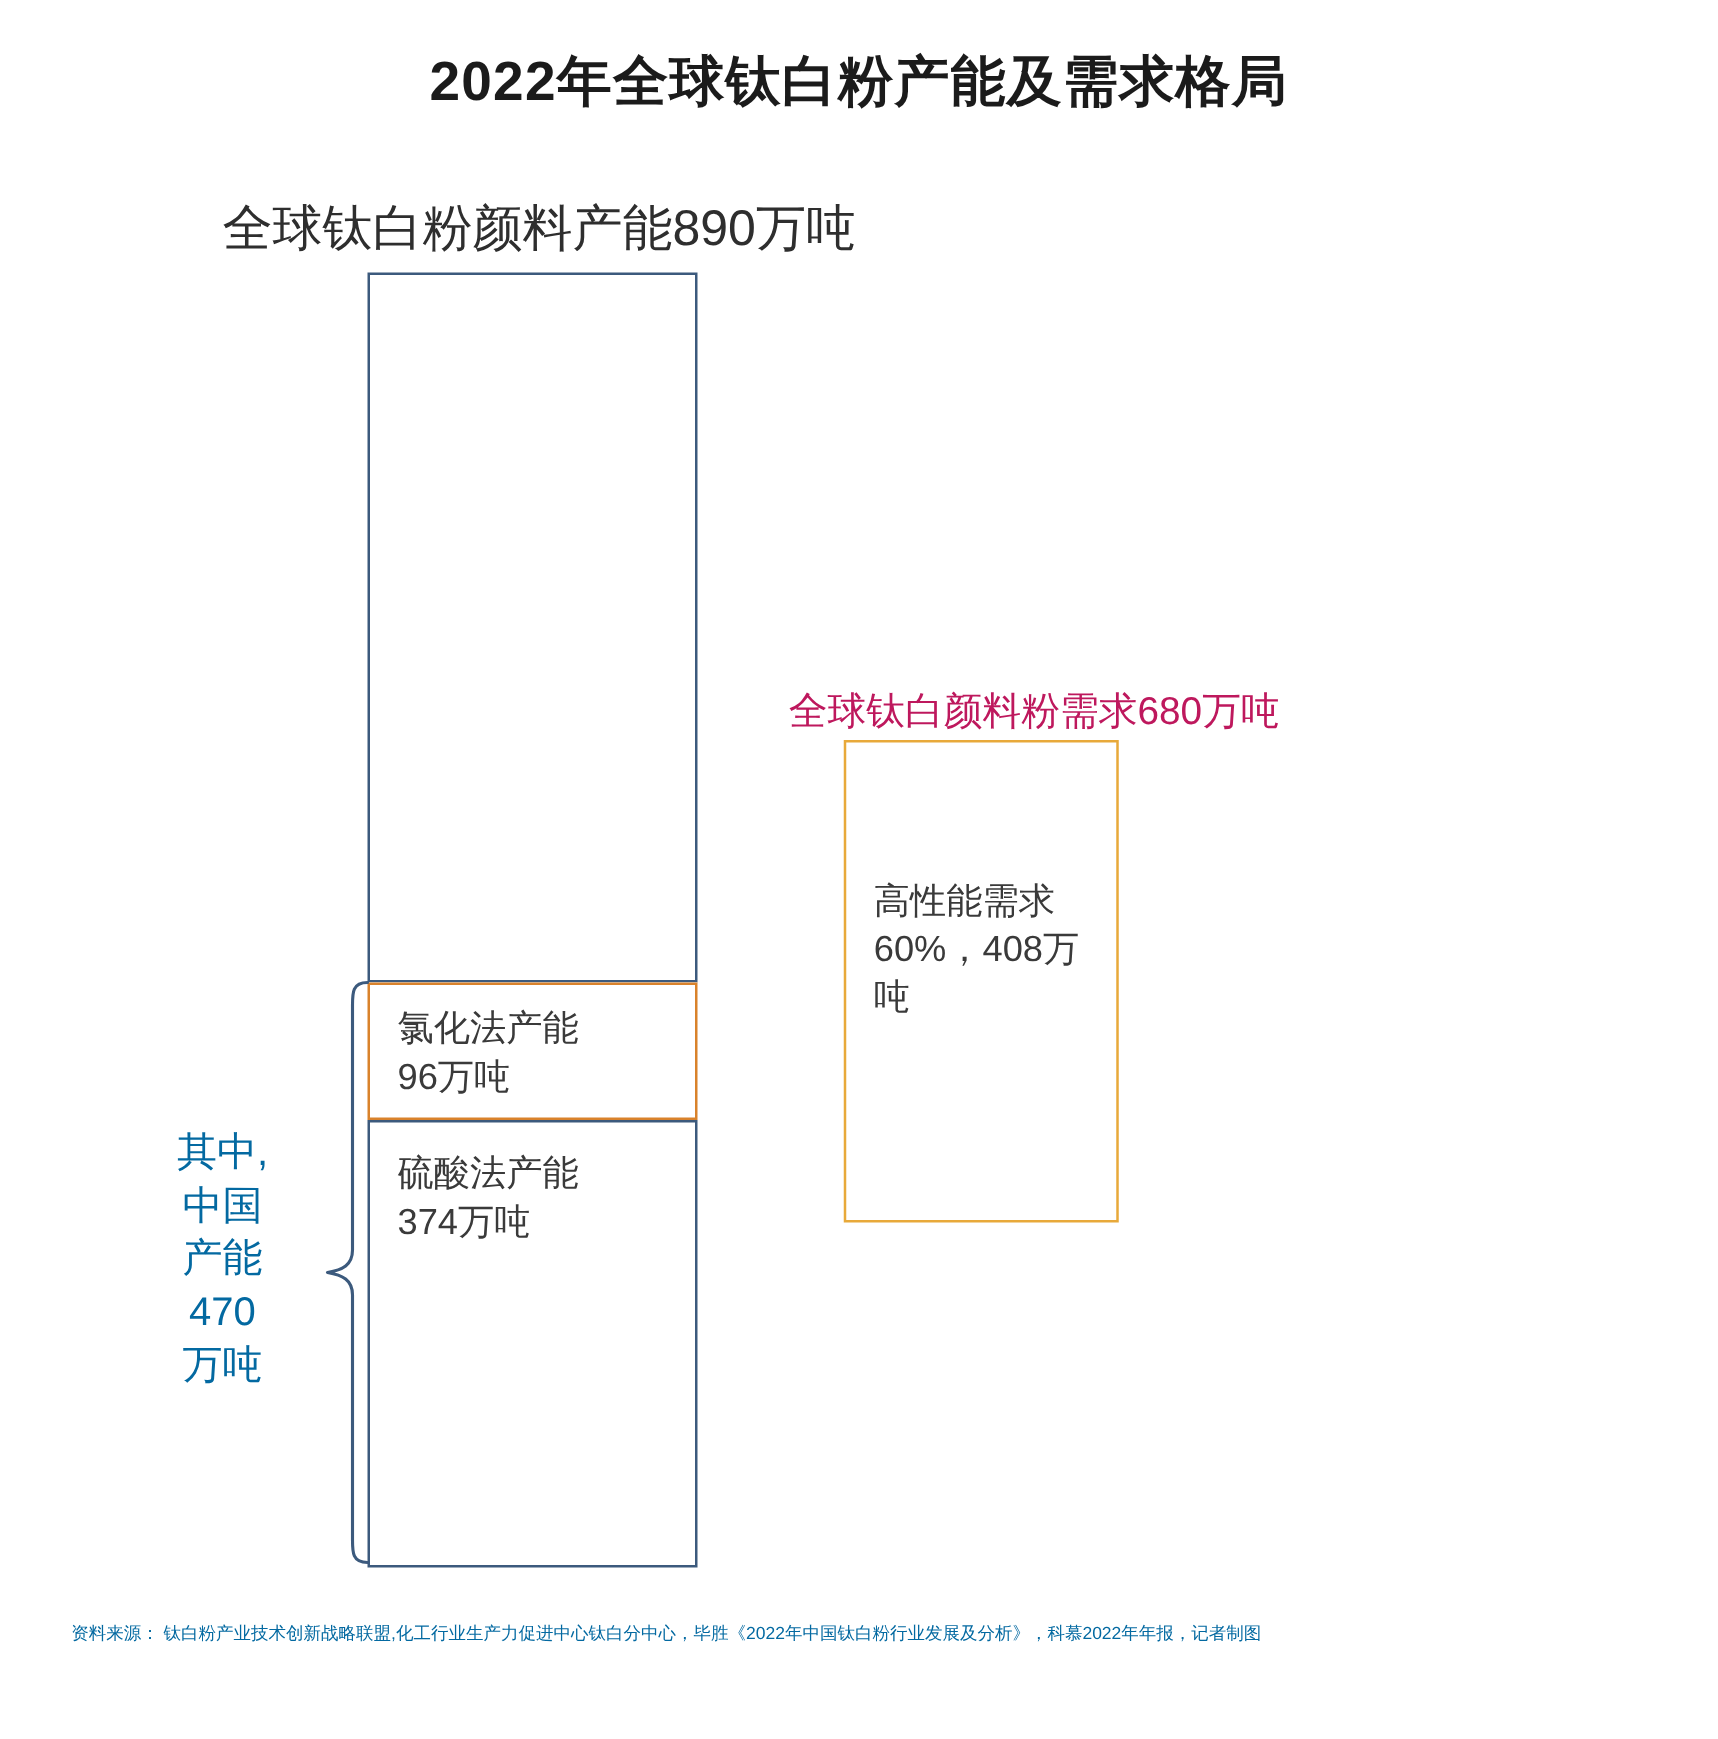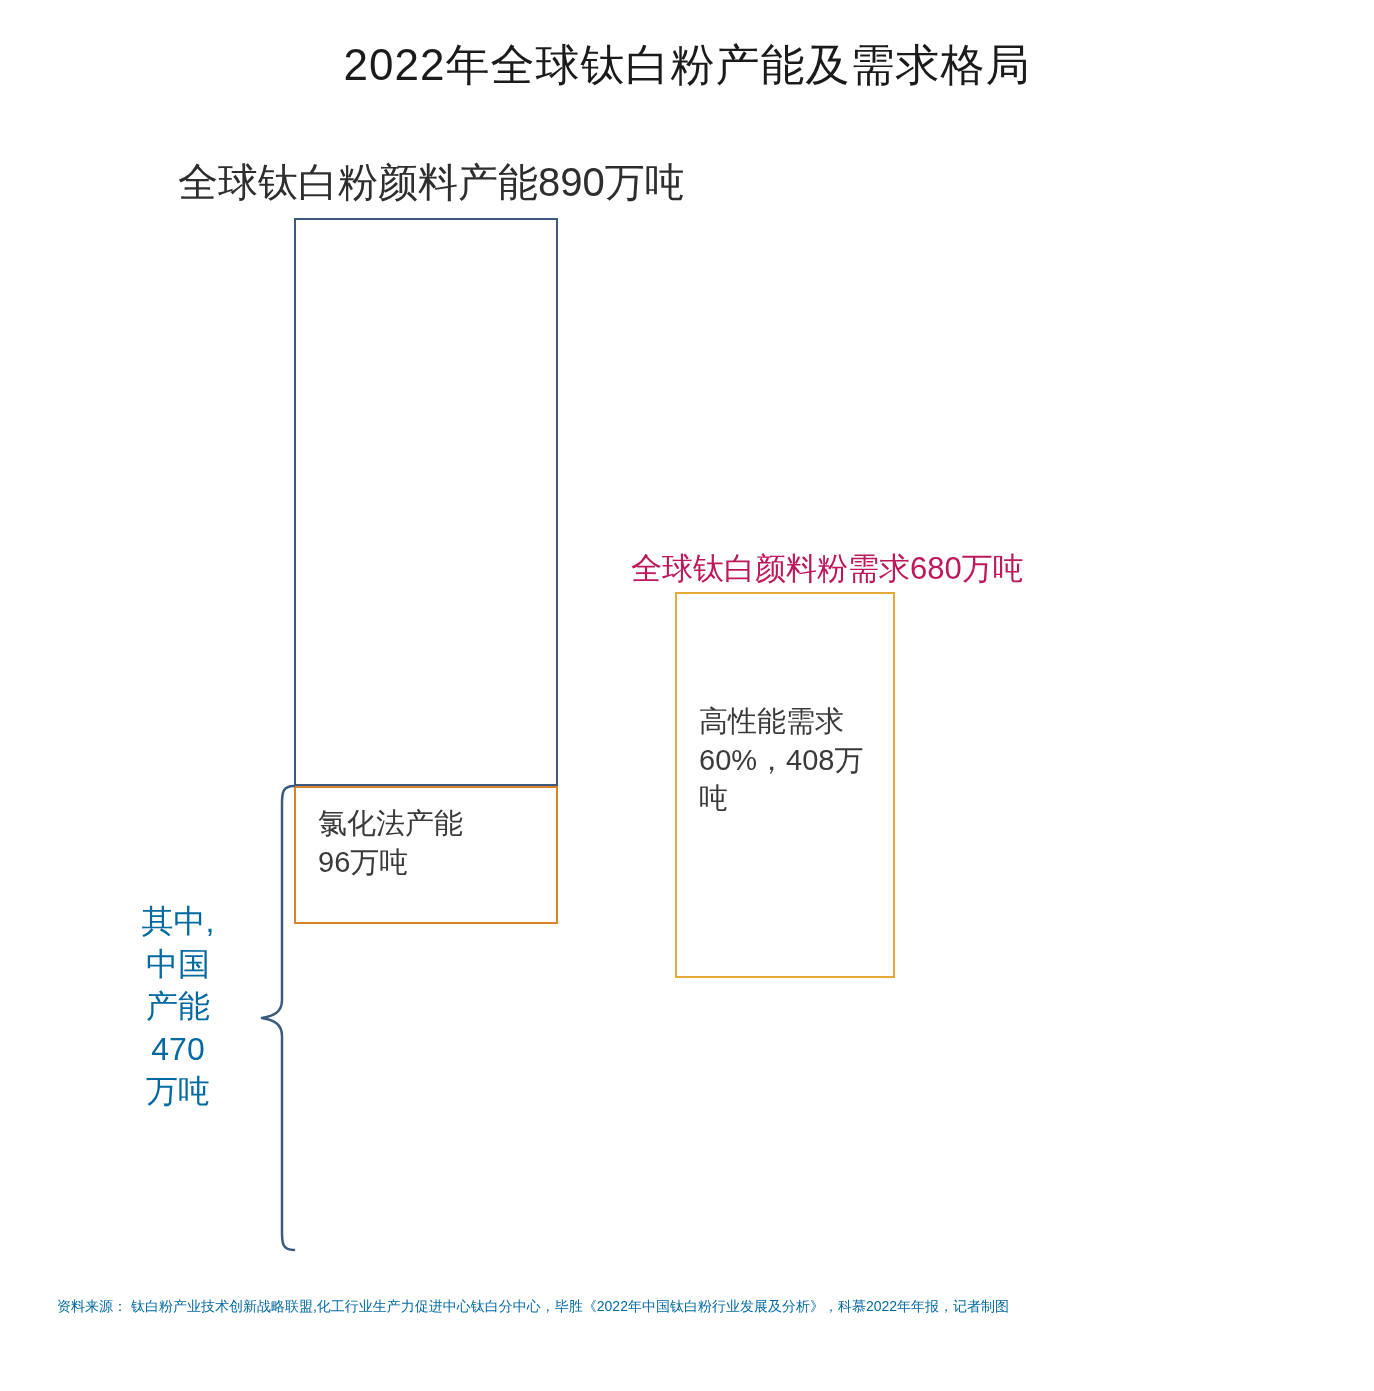--- a/index.html
+++ b/index.html
@@ -17,21 +17,21 @@
   }
 
   
   #chart-title {
     position: absolute;
     top: 36px;
     left: 0;
     width: 100%;
     text-align: center;
     font-size: 44px;
-    font-weight: normal;
+    font-weight: bold;
     color: #1b1b1b;
     letter-spacing: 1px;
   }
 
   
   #supply-label {
     position: absolute;
     left: 178px;
     top: 155px;
     font-size: 40px;
@@ -53,21 +53,21 @@
     box-sizing: border-box;
     background: #ffffff;
   }
   #seg-supply-remainder {
     top: 0;
     height: 568px;
     border: 2px solid #3c5a7d;
   }
   #seg-chloride {
     top: 568px;
-    height: 138px;
+    height: 110px;
     border: 2px solid #d9822b;
   }
   #seg-sulfate {
     top: 678px;
     height: 358px;
     border: 2px solid #3c5a7d;
   }
   .seg-text {
     position: absolute;
     left: 22px;
@@ -149,20 +149,24 @@
 <div id="supply-label">全球钛白粉颜料产能890万吨</div>
 
 <div id="supply-stack">
   <div class="seg" id="seg-supply-remainder"></div>
 
   <div class="seg" id="seg-chloride">
     <div class="seg-text">氯化法产能
 96万吨</div>
   </div>
 
+  <div class="seg" id="seg-sulfate">
+    <div class="seg-text">硫酸法产能
+374万吨</div>
+  </div>
 </div>
 
 <div id="china-bracket">
   <svg width="58" height="468" viewBox="0 0 58 468" fill="none" xmlns="http://www.w3.org/2000/svg">
     <path d="M56 2 C44 2 44 10 44 20 L44 216 C44 228 36 232 24 234 C36 236 44 240 44 252 L44 448 C44 458 44 466 56 466" stroke="#3c5a7d" stroke-width="2.5" fill="none" stroke-linecap="round" stroke-linejoin="round"></path>
   </svg>
 </div>
 
 <div id="china-label">其中,
 中国

